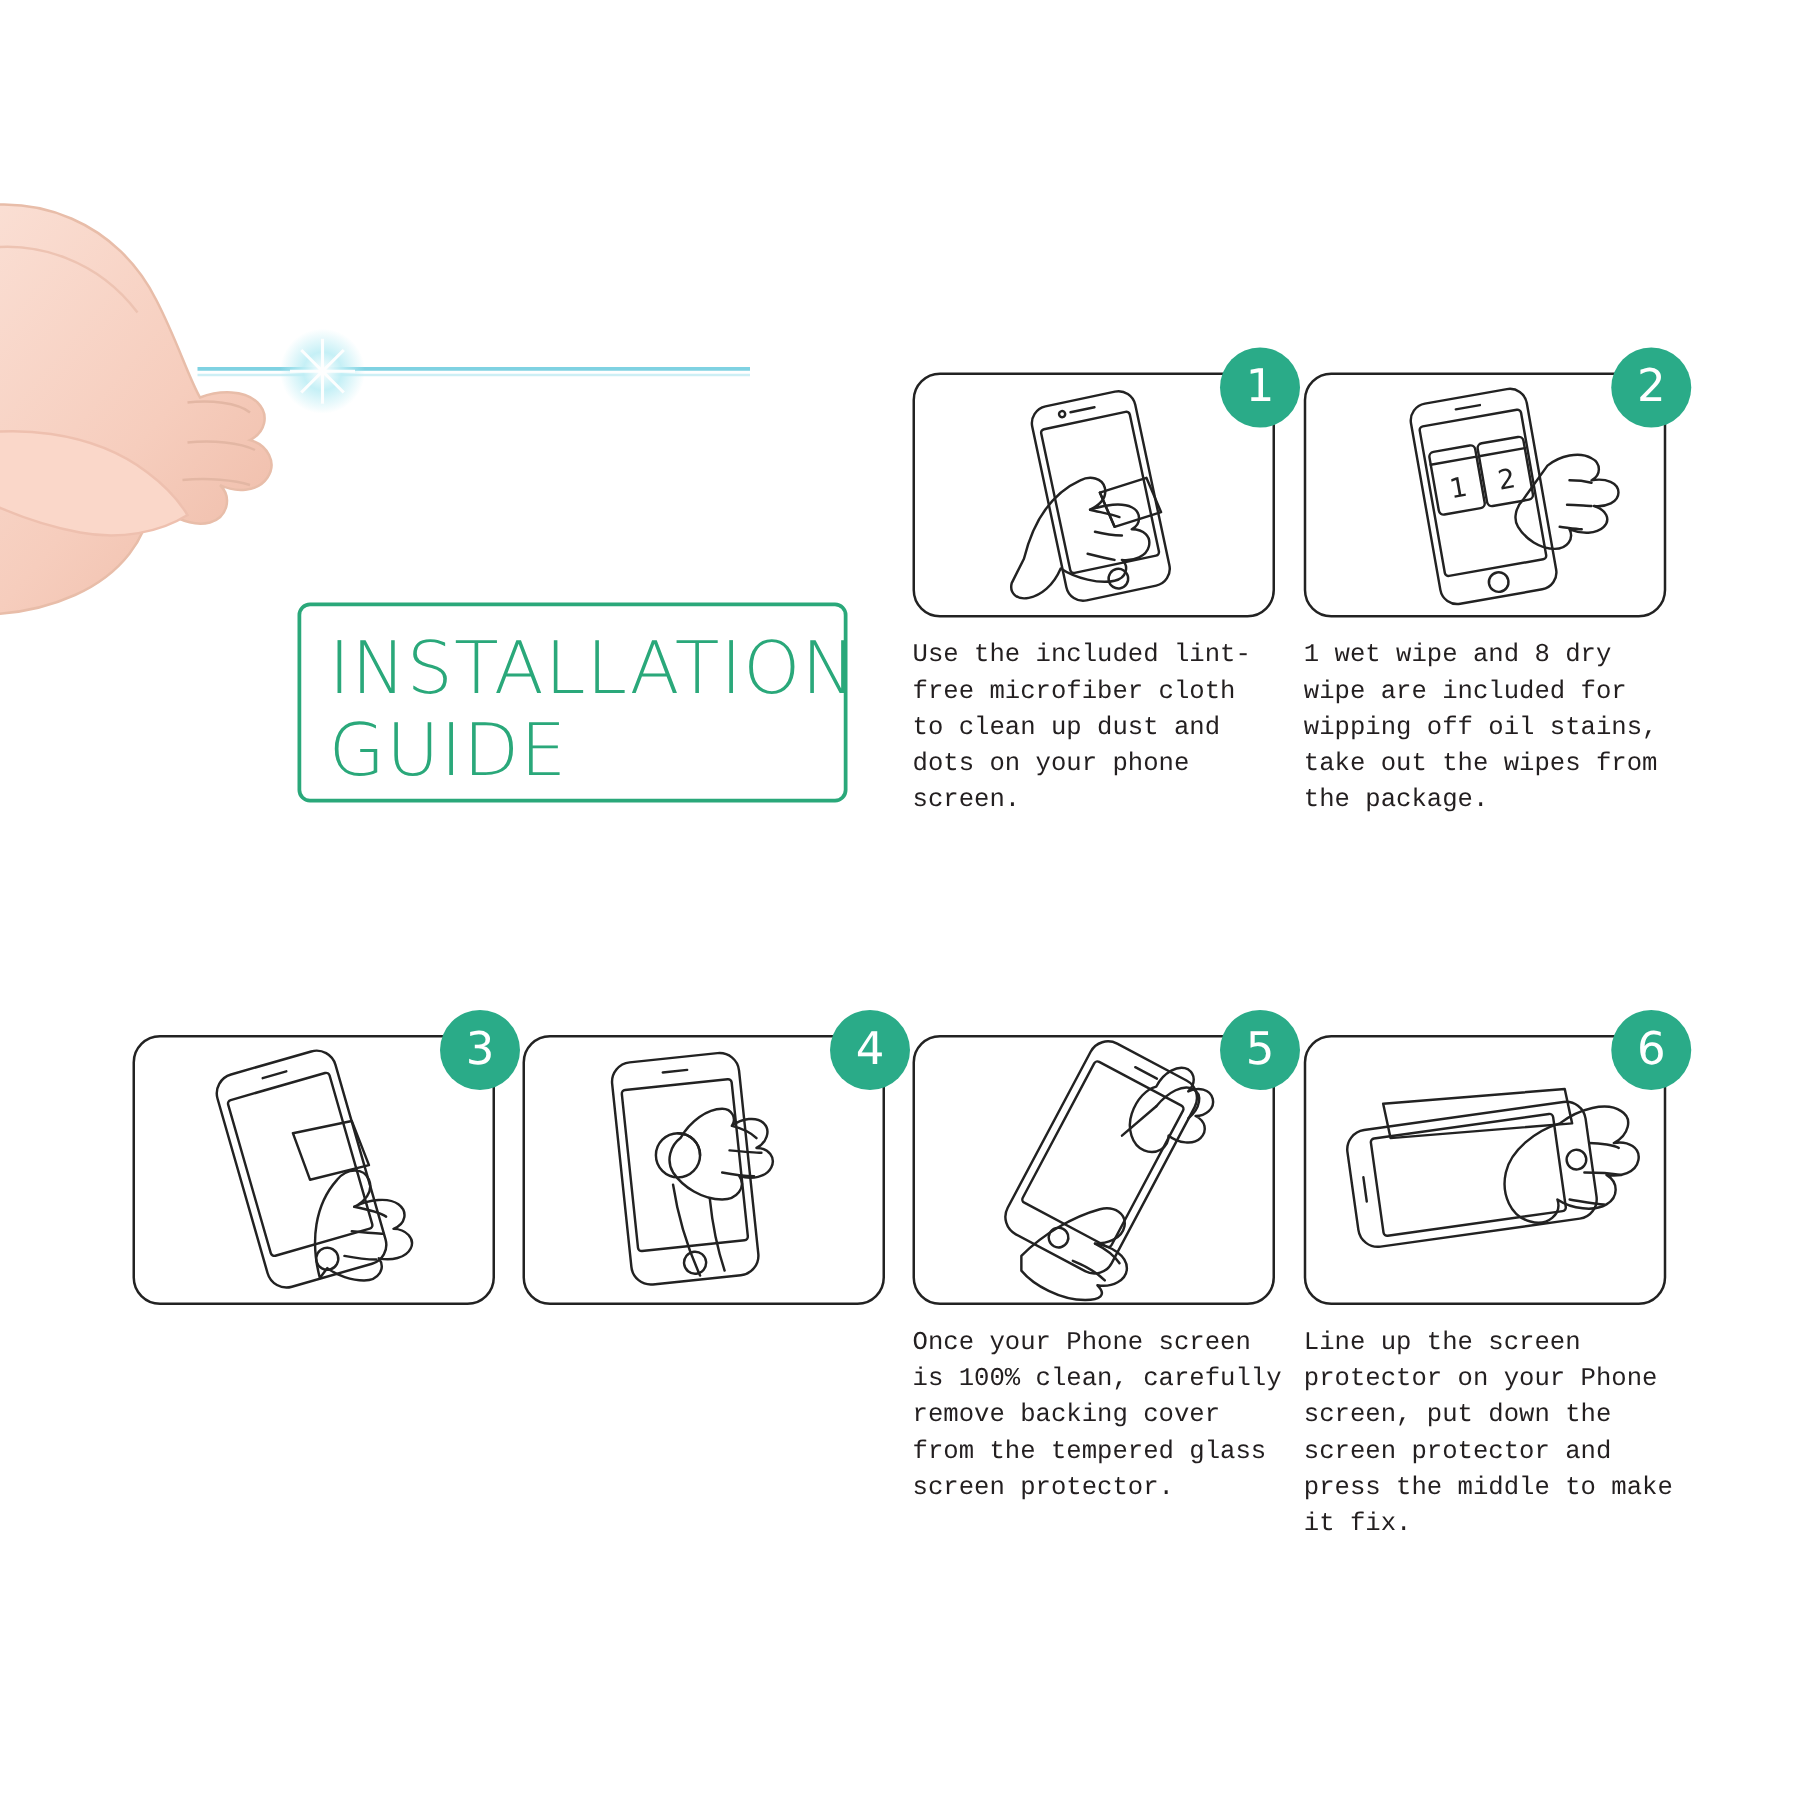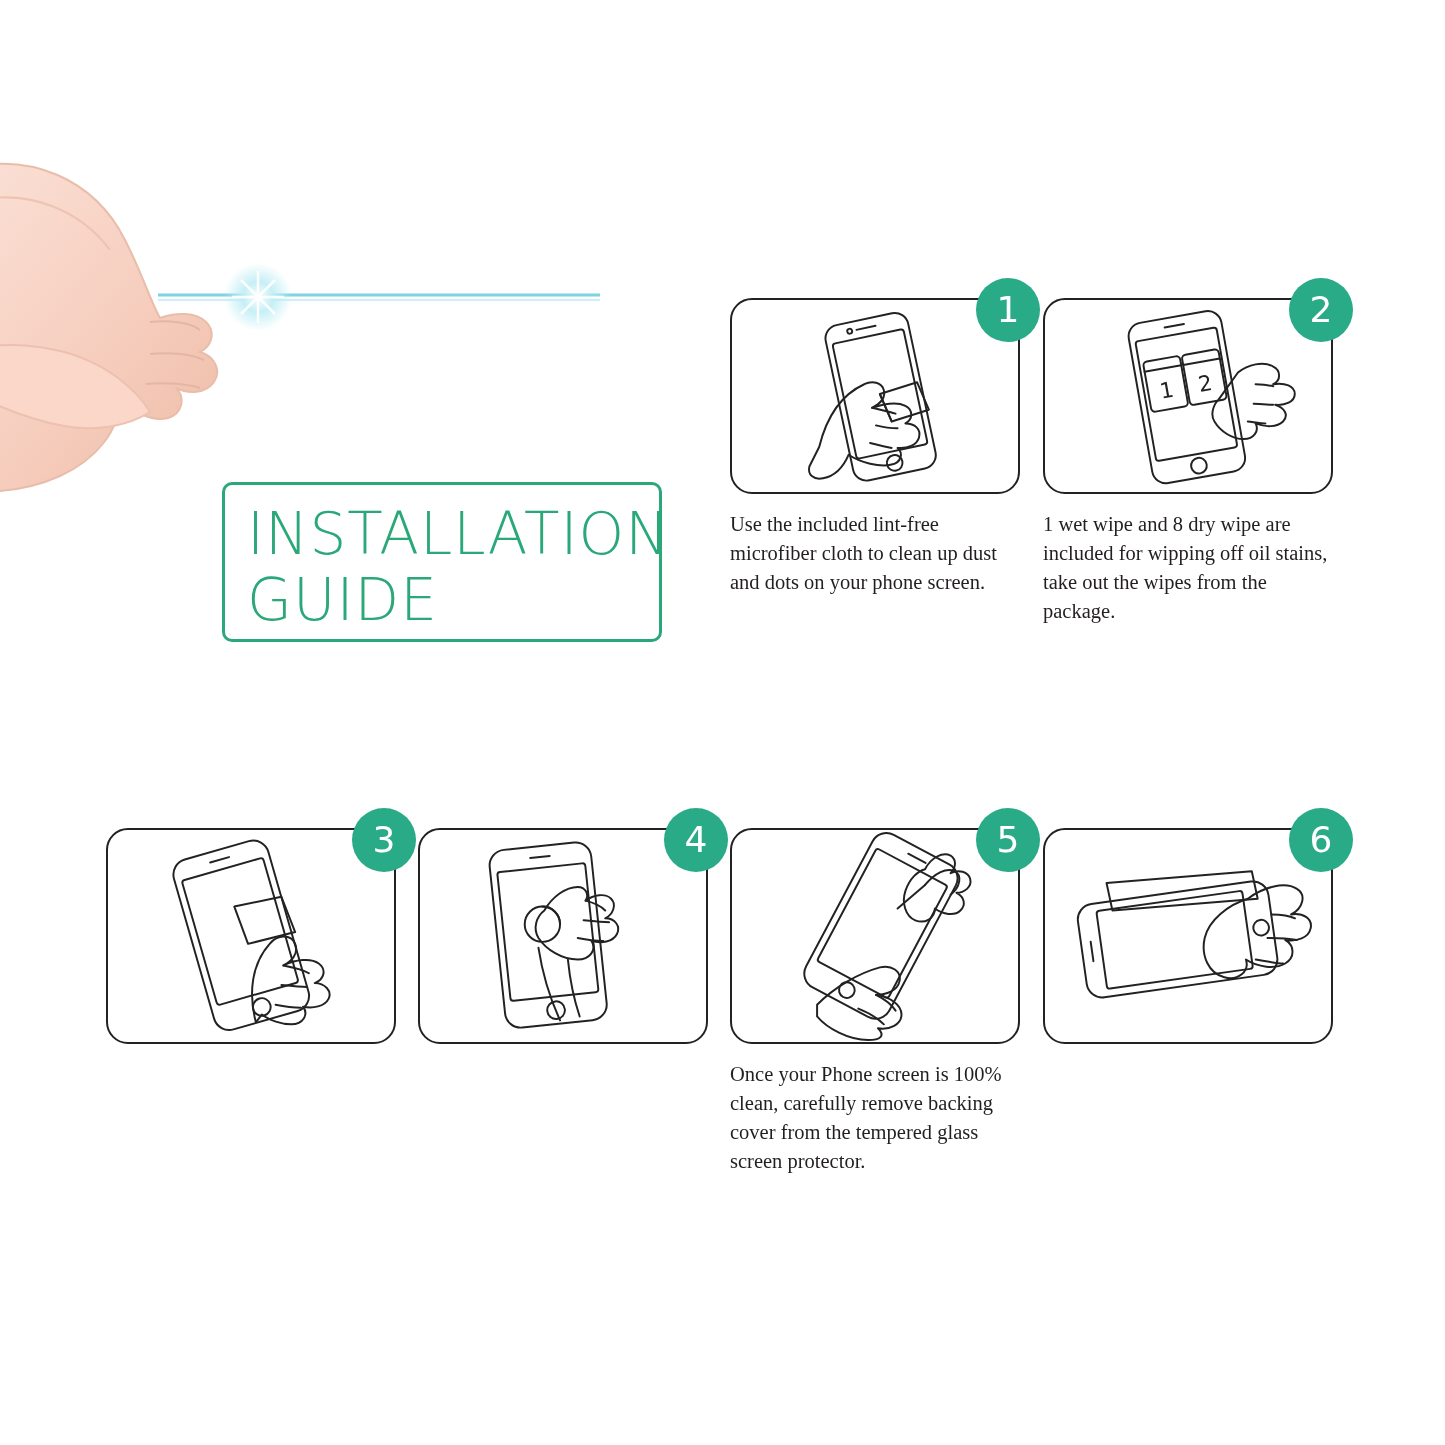--- a/index.html
+++ b/index.html
@@ -25,21 +25,21 @@
     position: absolute;
     left: 0;
     top: 140px;
     width: 620px;
     height: 440px;
   }
 
   
   .title-box {
     position: absolute;
-    left: 222px;
+    left: 238px;
     top: 482px;
     width: 440px;
     height: 160px;
     border: 3px solid #2aa87a;
     border-radius: 10px;
     box-sizing: border-box;
     padding: 16px 22px 0 22px;
   }
   .title-text {
     color: #2aa87a;
@@ -75,21 +75,21 @@
     font-size: 36px;
     line-height: 64px;
     text-align: center;
     font-family: "DejaVu Sans", sans-serif;
   }
   .caption {
     margin-top: 16px;
     color: #231f20;
     font-size: 20.5px;
     line-height: 29px;
-    font-family: Liberation Serif, serif;
+    font-family: Liberation Mono, monospace;
   }
 
   
   #step1 { left: 730px; top: 298px; width: 290px; }
   #step1 .step-frame { width: 290px; height: 196px; }
   #step1 .caption { width: 292px; }
 
   #step2 { left: 1043px; top: 298px; width: 290px; }
   #step2 .step-frame { width: 290px; height: 196px; }
   #step2 .caption { width: 292px; }
@@ -340,15 +340,16 @@
                    C262,84 272,90 270,100 C268,110 256,114 244,112
                    C254,118 254,130 244,136 C234,142 216,140 204,132
                    C208,144 196,154 182,150 C166,146 158,128 162,110
                    C166,92 186,76 206,70 Z"></path>
           <path d="M230,86 C240,86 250,88 254,90"></path>
           <path d="M226,110 C238,110 250,111 256,112"></path>
           <path d="M214,132 C226,134 236,136 242,136"></path>
         </g>
       </svg>
     </div>
+    <div class="caption">Line up the screen protector on your Phone screen, put down the screen protector and press the middle to make it fix.</div>
   </div>
 
 </div>
 
 </body></html>

